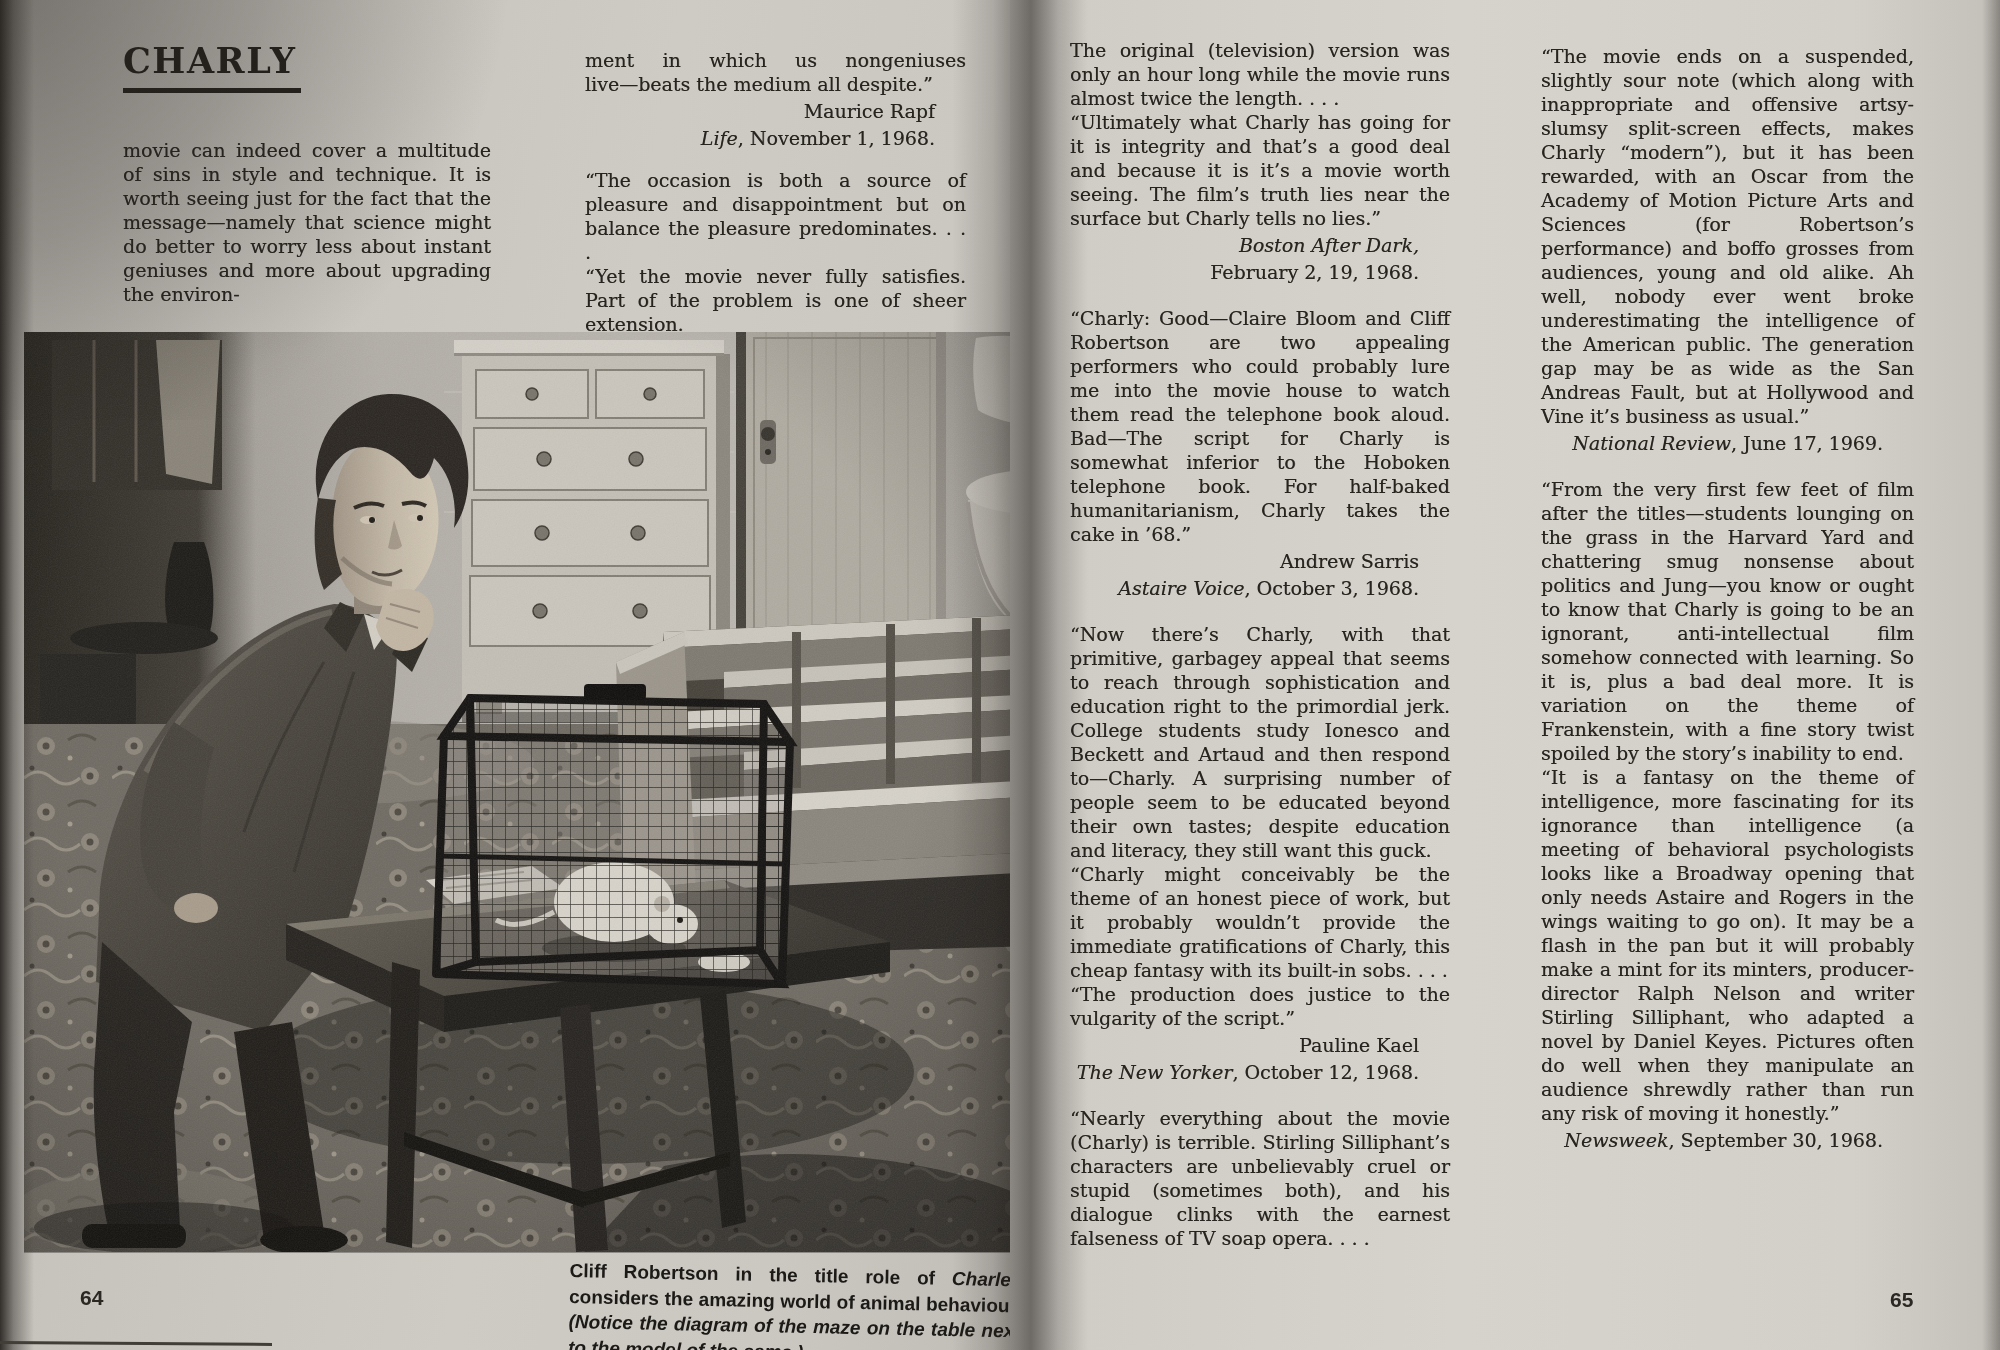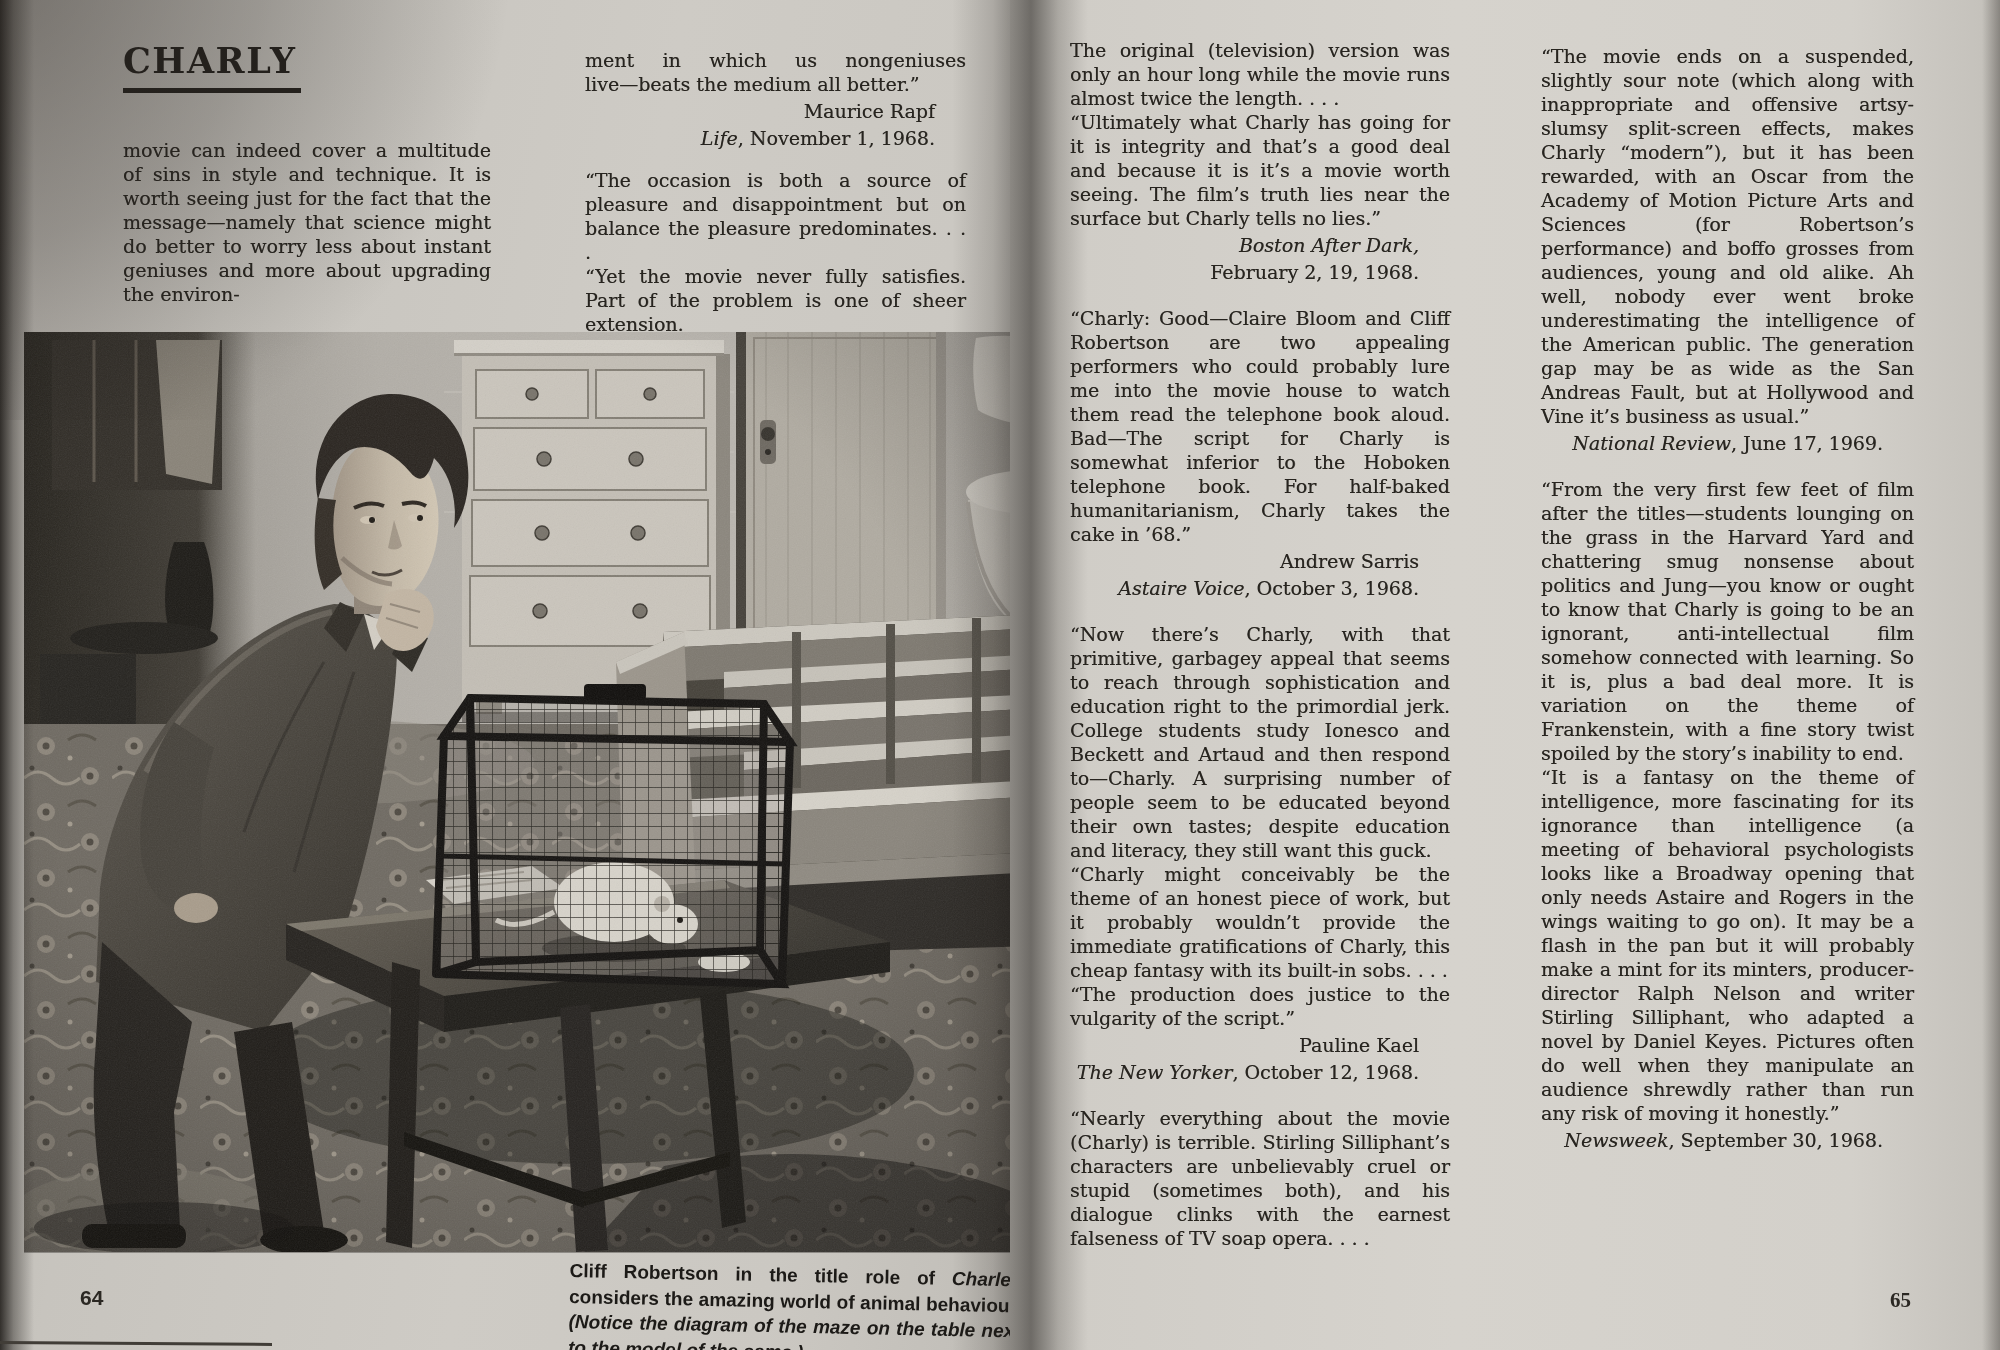--- a/index.html
+++ b/index.html
@@ -63,35 +63,35 @@
     font-family:"Liberation Sans", sans-serif;font-weight:bold;
     font-size:19px;line-height:25.5px;color:#1c1a17;text-align:justify;
   }
   .cap-it{font-style:italic;}
 
   .pagenum{
     position:absolute;font-family:"Liberation Sans", sans-serif;font-weight:bold;
     font-size:21px;color:#2b2823;
   }
   .pagenum-left{left:80px;top:1286px;}
-  .pagenum-right{left:1890px;top:1288px;font-family:Liberation Serif, serif;}
+  .pagenum-right{left:1890px;top:1288px;}
 </style>
 </head>
 <body>
 
 <div class="page page-left">
   <h1 class="page-title">CHARLY</h1>
 
   <div class="col" style="left:123px;top:138px;width:368px;">
     <p class="para">movie can indeed cover a multitude of sins in style and technique. It is worth seeing just for the fact that the message—namely that science might do better to worry less about instant geniuses and more about upgrading the environ-</p>
   </div>
 
   <div class="col" style="left:585px;top:48px;width:381px;">
     <p class="para stretch">ment in which us nongeniuses</p>
-    <p class="para">live—beats the medium all better.”</p>
+    <p class="para">live—beats the medium all despite.”</p>
     <p class="attr"><span class="it"></span><span>Maurice Rapf</span></p>
     <p class="attr"><span class="it">Life</span><span>, November 1, 1968.</span></p>
     <p class="para gap-top">“The occasion is both a source of pleasure and disappointment but on balance the pleasure predominates. . . .</p>
     <p class="para">“Yet the movie never fully satisfies. Part of the problem is one of sheer extension.</p>
   </div>
 
   <figure class="photo">
     <svg width="1014" height="920" viewBox="0 0 1014 920" xmlns="http://www.w3.org/2000/svg">
       <defs>
         <linearGradient id="wallG" x1="0" y1="0" x2="1" y2="0">

